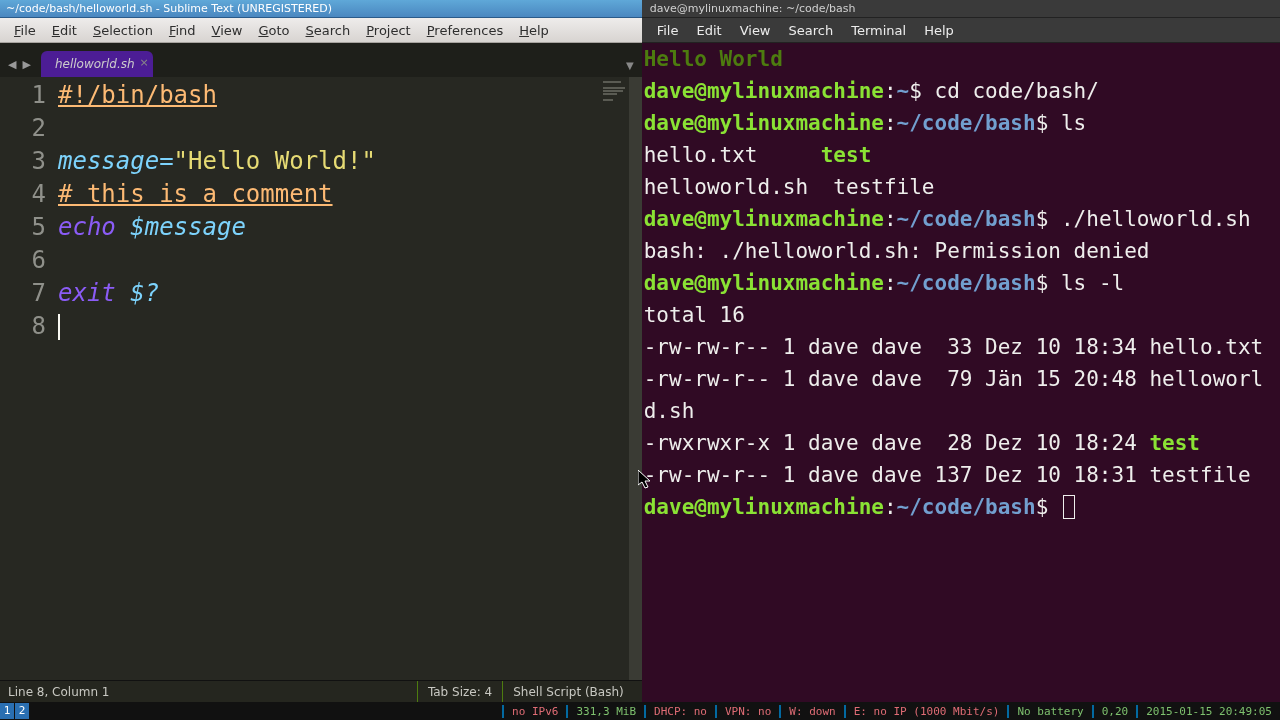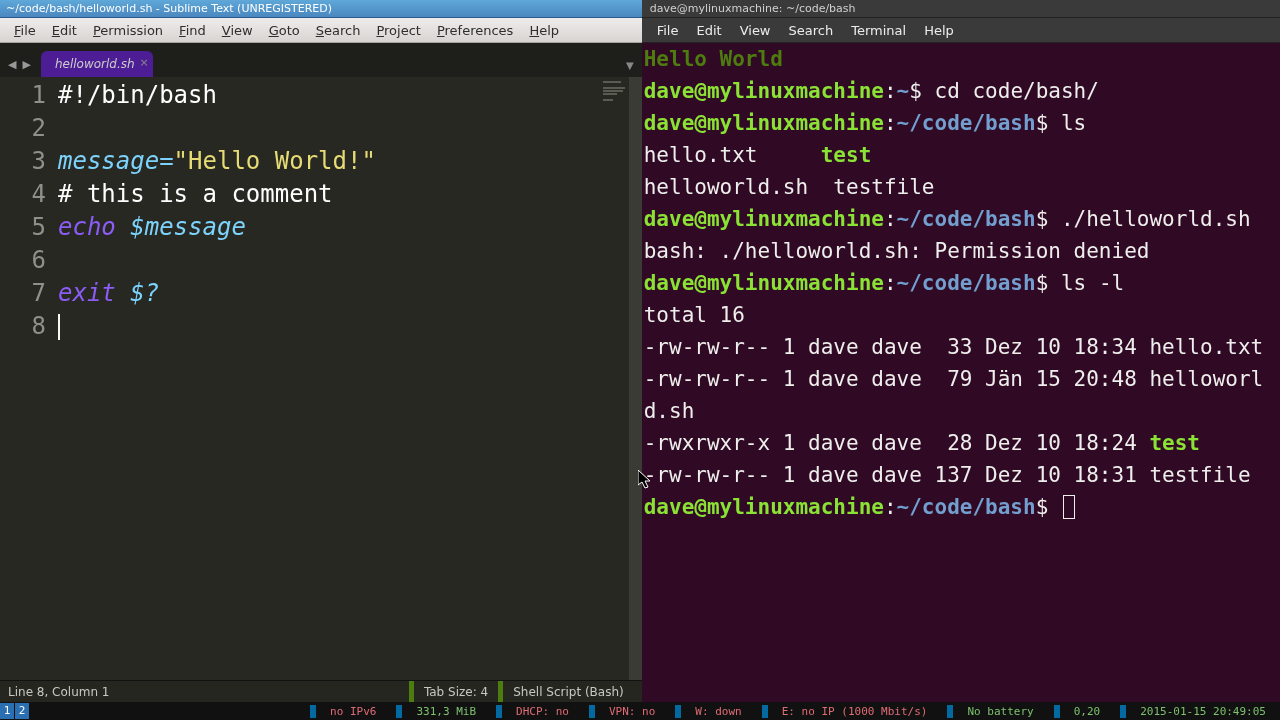--- a/index.html
+++ b/index.html
@@ -107,21 +107,21 @@
   }
   .st-code {
     flex: 1;
     color: #f8f8f2;
     font-family: "DejaVu Sans Mono", monospace;
     font-size: 24px;
     line-height: 33px;
     padding-top: 2px;
     white-space: pre;
   }
-  .st-code .c   { color: #ffffff; }
+  .st-code .c   { color: #fdba74; text-decoration: underline; }
   .st-code .str { color: #e6db74; }
   .st-code .kw  { color: #8b5cf6; font-style: italic; }
   .st-code .var { color: #7dd3fc; font-style: italic; }
   .cursor {
     display: inline-block;
     width: 2px;
     height: 26px;
     background: #f8f8f2;
     vertical-align: text-bottom;
   }
@@ -145,21 +145,21 @@
     background: #25261f;
     border-top: 1px solid #111;
     color: #c8c8c2;
     font-size: 12px;
     display: flex;
     align-items: center;
     padding: 0 8px;
   }
   .st-status-cell {
     padding: 0 10px;
-    border-left: 5px solid #4d7c0f;
+    border-left: 1px solid #4d7c0f;
     height: 100%;
     display: flex;
     align-items: center;
   }
   .st-status-cell:first-child { border: none; padding-left: 0; text-align: right; }
 
   
   .term-title {
     height: 18px;
     background: #3a3a3a;
@@ -219,35 +219,35 @@
   }
   .taskbtn {
     background: #2a6fb2;
     color: #fff;
     width: 14px;
     text-align: center;
     line-height: 16px;
     margin-right: 1px;
   }
   .tb-spacer { flex: 1; }
-  .tb-item { padding: 0 14px; border-left: 6px solid #0369a1; margin-left: 6px; }
+  .tb-item { padding: 0 8px; border-left: 2px solid #0369a1; }
   .red { color: #e06c75; }
   .grn { color: #7ec16e; }
 </style>
 </head>
 <body>
 
 <div class="workspace">
 
   <div class="left">
     <div class="st-title">~/code/bash/helloworld.sh - Sublime Text (UNREGISTERED)</div>
     <div class="st-menubar" id="st-menus">
         <div>File</div>
         <div>Edit</div>
-        <div>Permission</div>
+        <div>Selection</div>
         <div>Find</div>
         <div>View</div>
         <div>Goto</div>
         <div>Search</div>
         <div>Project</div>
         <div>Preferences</div>
         <div>Help</div>
       </div>
     <div class="st-tabrow">
       <span class="st-tab-nav">◀</span>

